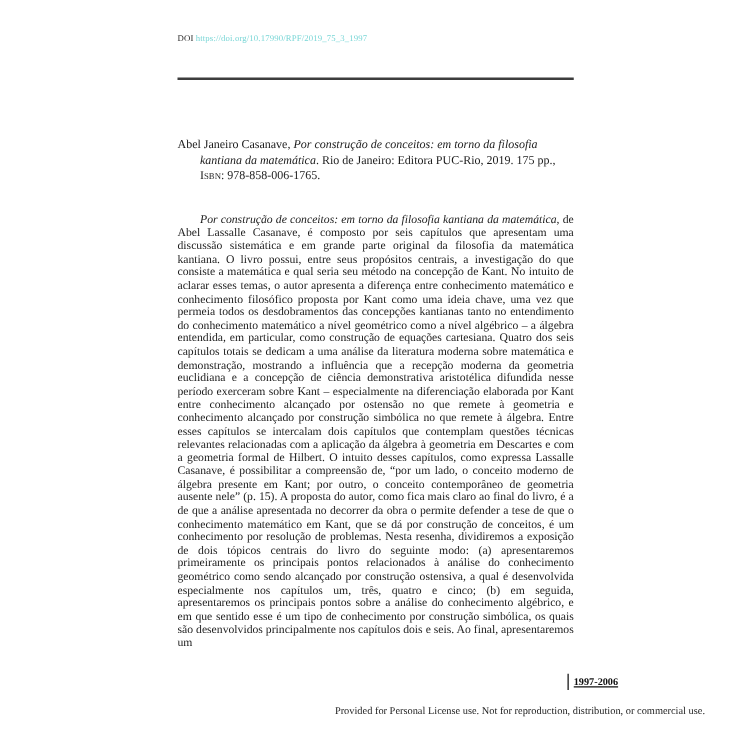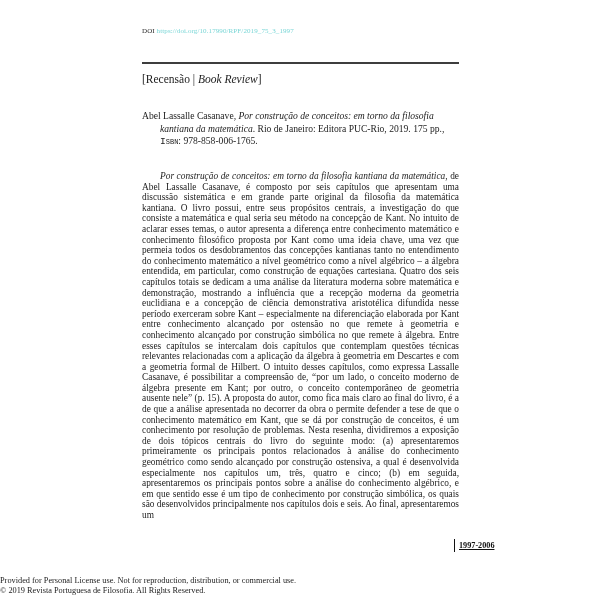--- a/index.html
+++ b/index.html
@@ -18,56 +18,54 @@
   .rule { top:62px; border-top:2px solid #3d3d3d; height:0; }
 
   .section-label { top:73px; font-size:11.5px; color:#1c1c1c; }
   .section-label .it { font-style:italic; }
 
   .citation {
     top:110px; font-size:9.6px; line-height:12.6px;
     padding-left:18px; text-indent:-18px;
   }
   .citation .title { font-style:italic; }
-  .citation .sc { font-variant:small-caps;font-family:Liberation Mono, monospace; }
+  .citation .sc { font-variant:small-caps; }
 
   .body-par {
     top:171px; font-size:9.35px; line-height:10.6px;
     text-align:justify; text-indent:18px;
   }
   .body-par .lead { font-style:italic; }
 
   .page-marker {
     position:absolute; left:454px; top:539px;
     font-size:8.2px; font-weight:bold; line-height:13px;
     border-left:1.5px solid #111; padding-left:4px; color:#111;text-decoration:underline;
   }
 
   .footer {
     position:absolute; left:0; top:564px; width:564px;
-    text-align:left; font-size:8.3px; line-height:10px; color:#222;margin-top:12px;
+    text-align:right; font-size:8.3px; line-height:10px; color:#222;
   }
 </style>
 </head>
 <body>
 
 <div class="page" style="color: rgb(28, 28, 28);">
 
   <div class="col header">
     <div><span>DOI </span><a href="#" class="doi-link" style="color: rgb(121, 214, 214);">https://doi.org/10.17990/RPF/2019_75_3_1997</a></div>
   </div>
 
   <div class="col rule"></div>
 
-  <div class="col section-label"><span>[Recensão | </span><span class="it">Book Review</span><span>]</span></div>
 
-  <div class="col citation"><span>Abel Lassalle Casanave, </span><span class="title">Por construção de conceitos: em torno da filosofia kantiana da matemática</span><span>. Rio de Janeiro: Editora PUC-Rio, 2019. 175 pp., </span><span class="sc">Isbn</span><span>: 978-858-006-1765.</span></div>
+  <div class="col citation"><span>Abel Janeiro Casanave, </span><span class="title">Por construção de conceitos: em torno da filosofia kantiana da matemática</span><span>. Rio de Janeiro: Editora PUC-Rio, 2019. 175 pp., </span><span class="sc">Isbn</span><span>: 978-858-006-1765.</span></div>
 
   <div class="col body-par"><span class="lead">Por construção de conceitos: em torno da filosofia kantiana da matemática</span><span>, de Abel Lassalle Casanave, é composto por seis capítulos que apresentam uma discussão sistemática e em grande parte original da filosofia da matemática kantiana. O livro possui, entre seus propósitos centrais, a investigação do que consiste a matemática e qual seria seu método na concepção de Kant. No intuito de aclarar esses temas, o autor apresenta a diferença entre conhecimento matemático e conhecimento filosófico proposta por Kant como uma ideia chave, uma vez que permeia todos os desdobramentos das concepções kantianas tanto no entendimento do conhecimento matemático a nível geométrico como a nível algébrico – a álgebra entendida, em particular, como construção de equações cartesiana. Quatro dos seis capítulos totais se dedicam a uma análise da literatura moderna sobre matemática e demonstração, mostrando a influência que a recepção moderna da geometria euclidiana e a concepção de ciência demonstrativa aristotélica difundida nesse período exerceram sobre Kant – especialmente na diferenciação elaborada por Kant entre conhecimento alcançado por ostensão no que remete à geometria e conhecimento alcançado por construção simbólica no que remete à álgebra. Entre esses capítulos se intercalam dois capítulos que contemplam questões técnicas relevantes relacionadas com a aplicação da álgebra à geometria em Descartes e com a geometria formal de Hilbert. O intuito desses capítulos, como expressa Lassalle Casanave, é possibilitar a compreensão de, “por um lado, o conceito moderno de álgebra presente em Kant; por outro, o conceito contemporâneo de geometria ausente nele” (p. 15). A proposta do autor, como fica mais claro ao final do livro, é a de que a análise apresentada no decorrer da obra o permite defender a tese de que o conhecimento matemático em Kant, que se dá por construção de conceitos, é um conhecimento por resolução de problemas. Nesta resenha, dividiremos a exposição de dois tópicos centrais do livro do seguinte modo: (a) apresentaremos primeiramente os principais pontos relacionados à análise do conhecimento geométrico como sendo alcançado por construção ostensiva, a qual é desenvolvida especialmente nos capítulos um, três, quatro e cinco; (b) em seguida, apresentaremos os principais pontos sobre a análise do conhecimento algébrico, e em que sentido esse é um tipo de conhecimento por construção simbólica, os quais são desenvolvidos principalmente nos capítulos dois e seis. Ao final, apresentaremos um</span></div>
 
   <div class="page-marker">1997-2006</div>
 
   <div class="footer">
     <div>Provided for Personal License use. Not for reproduction, distribution, or commercial use.</div>
-    <div>© 2019 Revista Portuguesa de Filosofia. All Rights Reserved.</div>
   </div>
 
 </div>
 
 </body></html>

